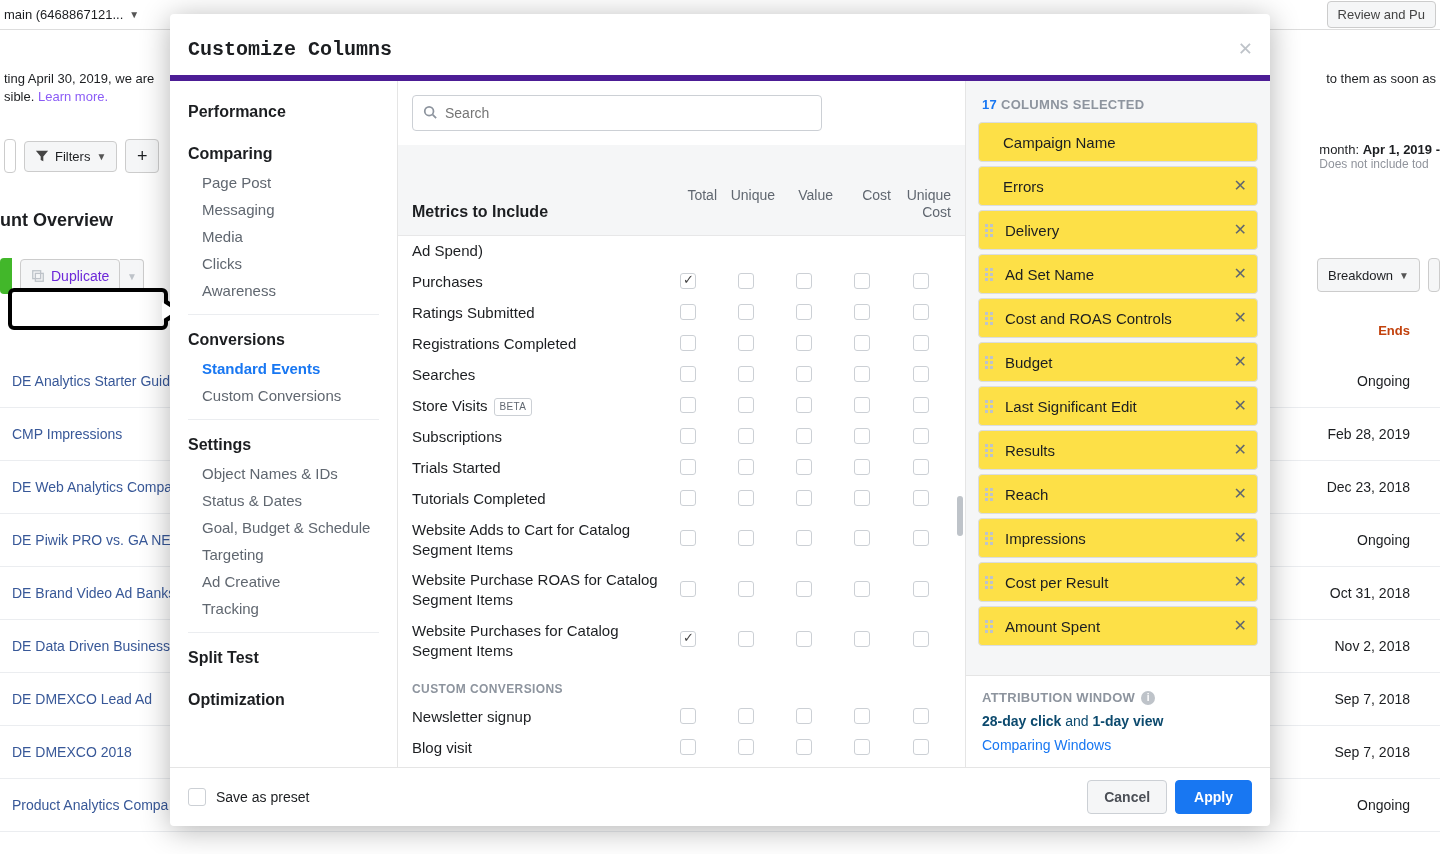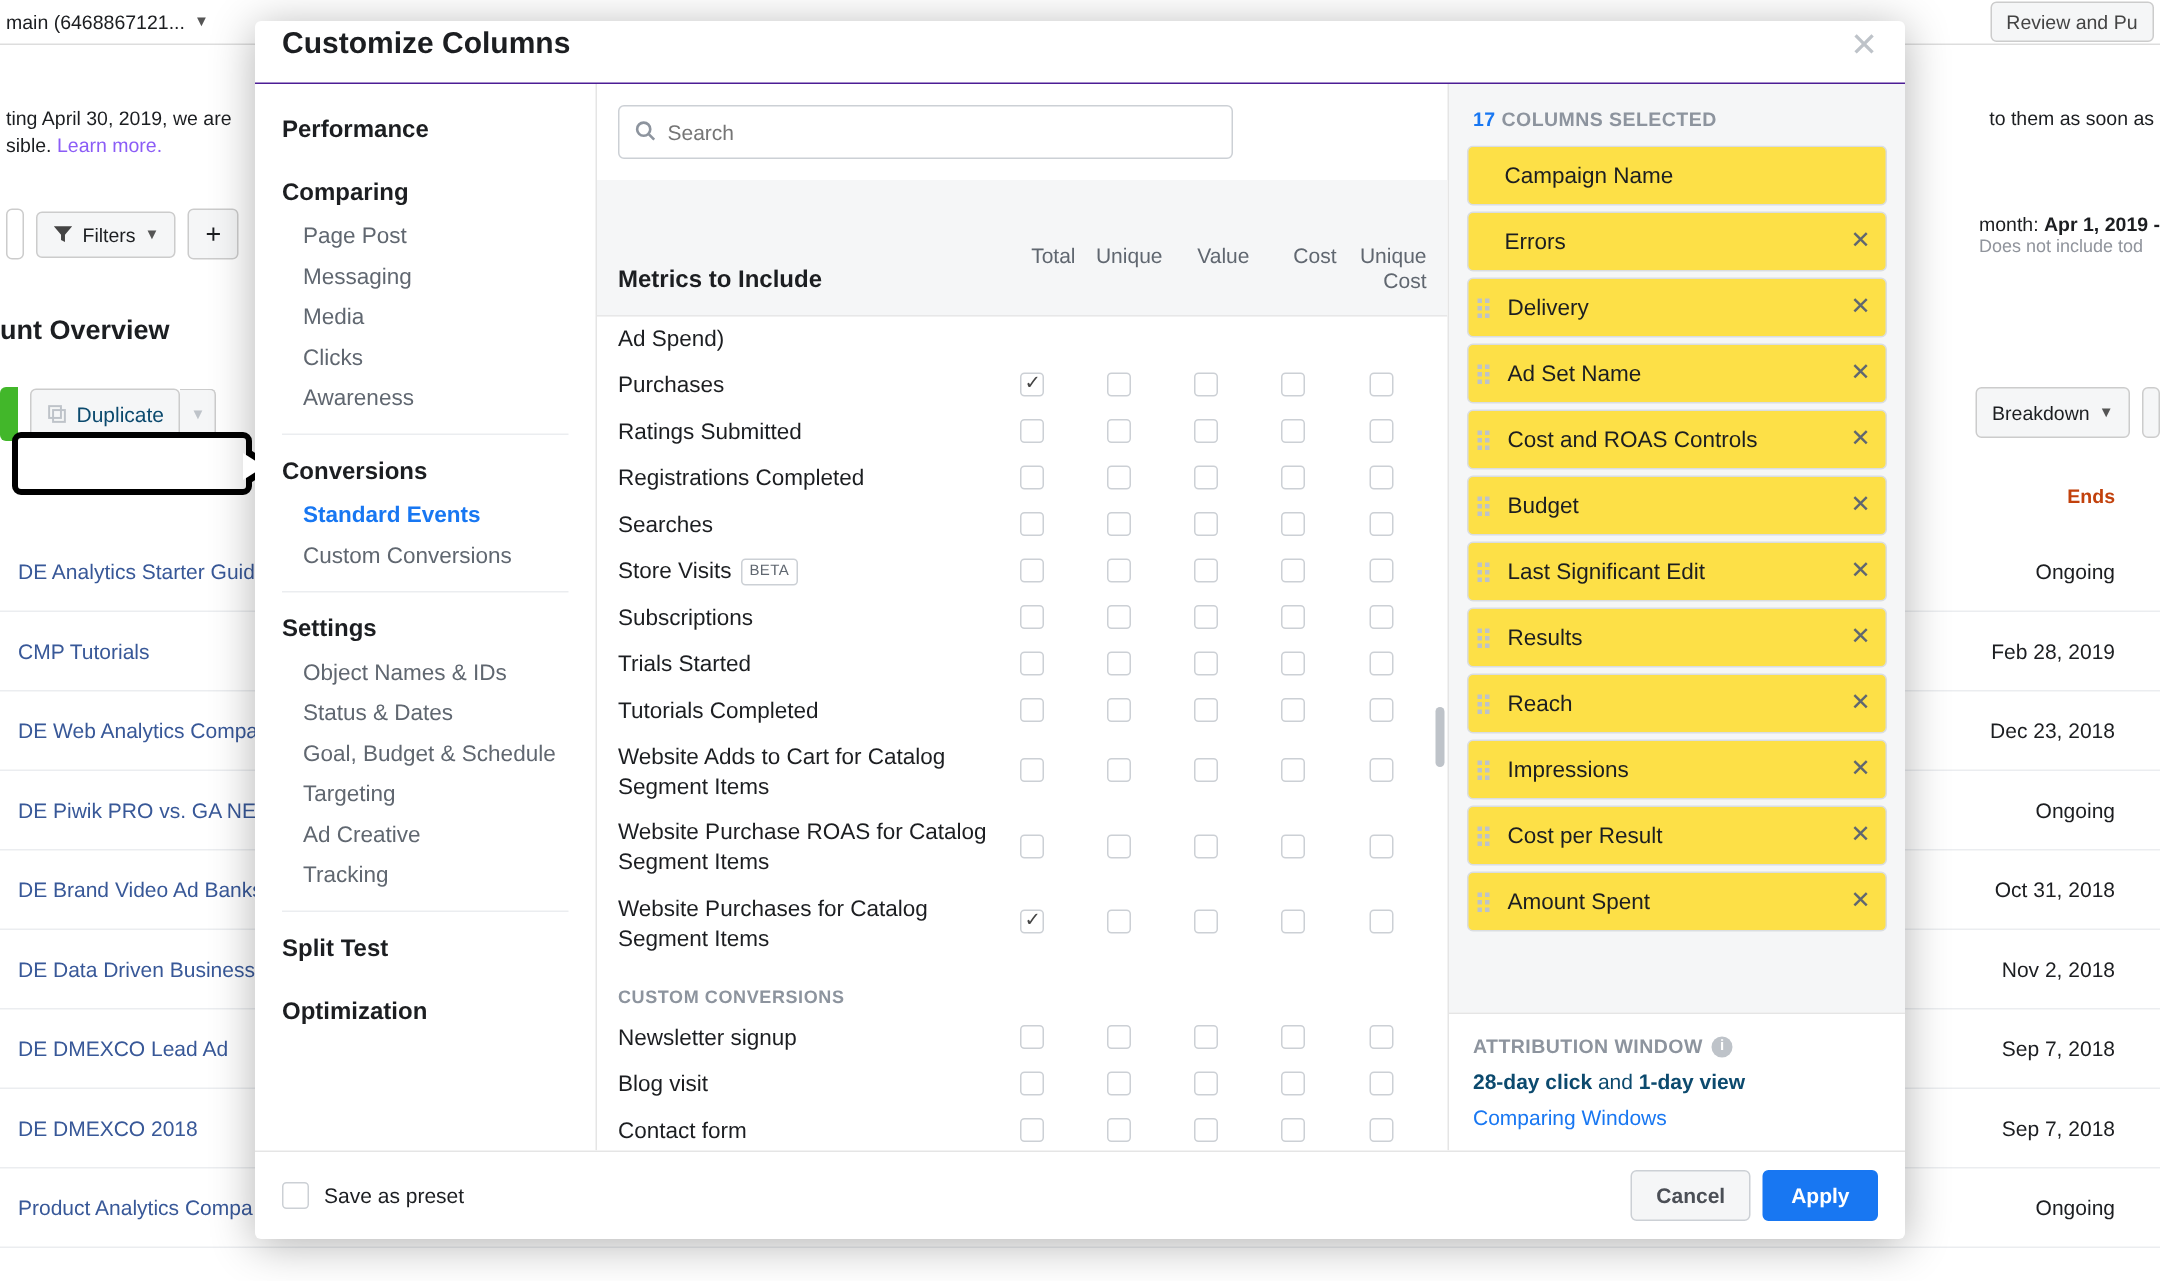--- a/index.html
+++ b/index.html
@@ -17,38 +17,38 @@
   .bg-filters-row .dropdown-box { border:1px solid #ccc; border-radius:4px; width:12px; height:34px;}
   .bg-filters-btn { border:1px solid #ccc; border-radius:4px; padding:7px 10px; background:#f5f6f7; display:flex; align-items:center; gap:6px; font-size:13px;}
   .bg-plus { border:1px solid #ccc; border-radius:4px; width:34px; height:34px; display:flex; align-items:center; justify-content:center; font-size:18px; background:#f5f6f7;}
   .bg-date { position:absolute; right:0; top:0; height:44px; display:flex; flex-direction:column; justify-content:center; font-size:12px; text-align:left;}
   .bg-date .line1 { color:#1c1e21; font-size:13px;}
   .bg-date .line1 b { font-weight:600;}
   .bg-date .line2 { color:#90949c; font-size:12px;}
   .bg-overview { position:absolute; top:210px; left:0; font-size:18px; font-weight:600;}
   .bg-toolbar2 { position:absolute; top:258px; left:0; right:0; height:36px; display:flex; align-items:center; gap:8px;}
   .bg-green { background:#42b72a; width:12px; height:36px; border-top-left-radius:4px; border-bottom-left-radius:4px;}
-  .bg-dup { border:1px solid #ccc; border-radius:4px; height:34px; display:flex; align-items:center; padding:0 10px; color:#0c4a6e; gap:6px; background:#f5f6f7;}
+  .bg-dup { border:1px solid #ccc; border-radius:4px; height:34px; display:flex; align-items:center; padding:0 10px; color:#6d28d9; gap:6px; background:#f5f6f7;}
   .bg-dup-chev { border:1px solid #ccc; border-left:none; border-radius:0 4px 4px 0; width:24px; height:34px; display:flex; align-items:center; justify-content:center; color:#bec3c9; background:#f5f6f7; margin-left:-8px;}
   .bg-breakdown { position:absolute; right:0; top:0; display:flex; gap:8px;}
   .bg-breakdown .btn { border:1px solid #ccc; border-radius:4px; height:34px; display:flex; align-items:center; padding:0 10px; background:#f5f6f7; font-size:13px; gap:6px;}
   .bg-callout { position:absolute; top:288px; left:8px; width:160px; height:42px; background:#fff; border:4px solid #000; border-radius:6px;}
   .bg-callout::after { content:""; position:absolute; right:-20px; top:6px; width:0; height:0; border-top:13px solid transparent; border-bottom:13px solid transparent; border-left:20px solid #000;}
   .bg-callout::before { content:""; position:absolute; right:-12px; top:10px; width:0; height:0; border-top:9px solid transparent; border-bottom:9px solid transparent; border-left:14px solid #fff; z-index:1;}
   .bg-table { position:absolute; top:305px; left:0; right:0; bottom:0; }
   .bg-table-header { position:absolute; top:0; right:0; height:50px; display:flex; align-items:center; font-size:13px; font-weight:600; color:#c2410c;}
   .bg-table-header .ends { width:130px; text-align:right; padding-right:30px;}
   .bg-row { position:absolute; left:0; right:0; height:53px; display:flex; align-items:center; border-bottom:1px solid #ebedf0; font-size:14px;}
   .bg-row .name { color:#385898; padding-left:12px;}
   .bg-row .ends { margin-left:auto; width:130px; text-align:right; padding-right:30px; color:#1c1e21;}
 
   
   .modal-overlay { position:absolute; top:0; left:0; right:0; bottom:0; display:flex; justify-content:center; }
   .modal { position:absolute; top:14px; width:1100px; height:812px; background:#fff; border-radius:4px; box-shadow:0 4px 30px rgba(0,0,0,0.3); display:flex; flex-direction:column; overflow:hidden;}
-  .modal-header { padding:4px 18px 14px 18px; border-bottom:1px solid #4c1d95; display:flex; align-items:center;}
+  .modal-header { padding:24px 18px 14px 18px; border-bottom:6px solid #4c1d95; display:flex; align-items:center;font-family:Liberation Mono, monospace;}
   .modal-header h2 { font-size:20px; font-weight:700; color:#1c1e21;}
   .modal-close { margin-left:auto; color:#bec3c9; font-size:22px; cursor:pointer; line-height:1;}
   .modal-body { flex:1; display:flex; overflow:hidden;}
   
   
   .sidebar { width:228px; border-right:1px solid #e5e5e5; overflow-y:auto; padding:10px 0;}
   .sidebar-group { padding:6px 18px;}
   .sidebar-title { font-size:16px; font-weight:700; color:#1c1e21; padding:6px 0;}
   .sidebar-item { font-size:15px; color:#606770; padding:5px 0 5px 14px; cursor:pointer;}
   .sidebar-item.active { color:#1877f2; font-weight:700;}
@@ -164,21 +164,21 @@
   <div class="bg-table">
     <div class="bg-table-header">
       <div class="ends">Ends</div>
     </div>
     <div id="bg-rows">
         <div class="bg-row" style="top: 50px;">
           <span class="name">DE Analytics Starter Guid</span>
           <span class="ends">Ongoing</span>
         </div>
         <div class="bg-row" style="top: 103px;">
-          <span class="name">CMP Tutorials</span>
+          <span class="name">CMP Impressions</span>
           <span class="ends">Feb 28, 2019</span>
         </div>
         <div class="bg-row" style="top: 156px;">
           <span class="name">DE Web Analytics Compa</span>
           <span class="ends">Dec 23, 2018</span>
         </div>
         <div class="bg-row" style="top: 209px;">
           <span class="name">DE Piwik PRO vs. GA NEW</span>
           <span class="ends">Ongoing</span>
         </div>

